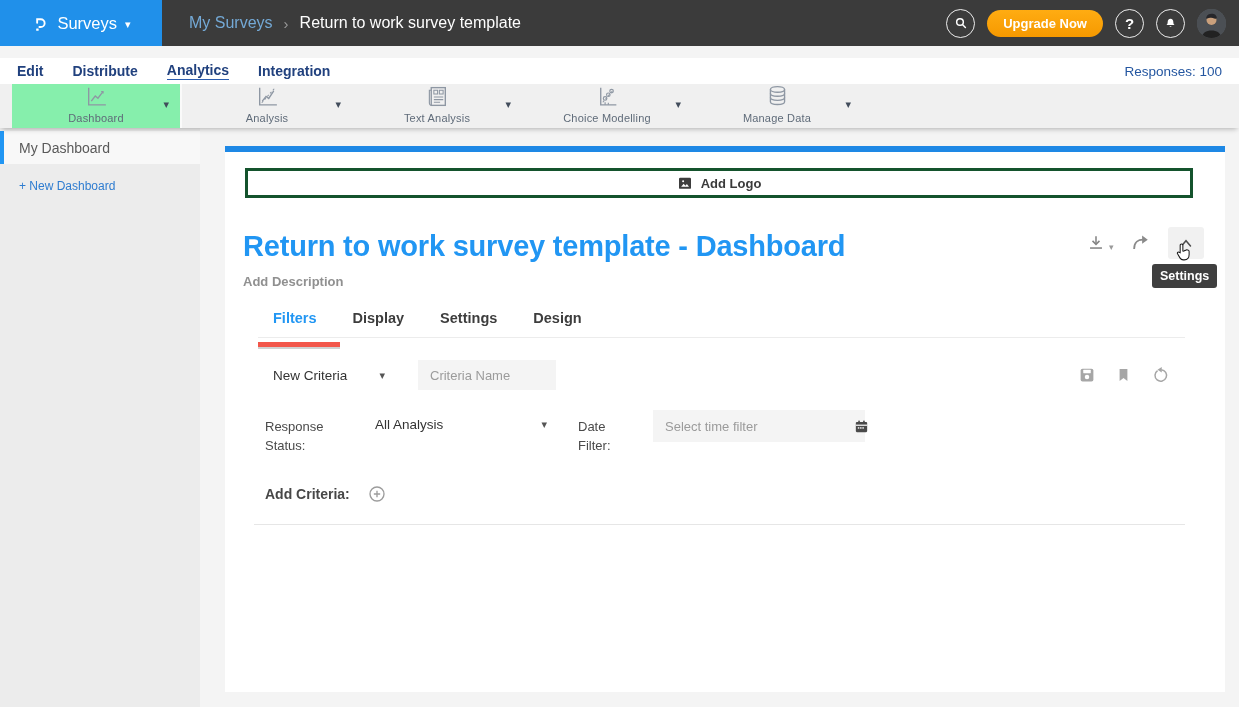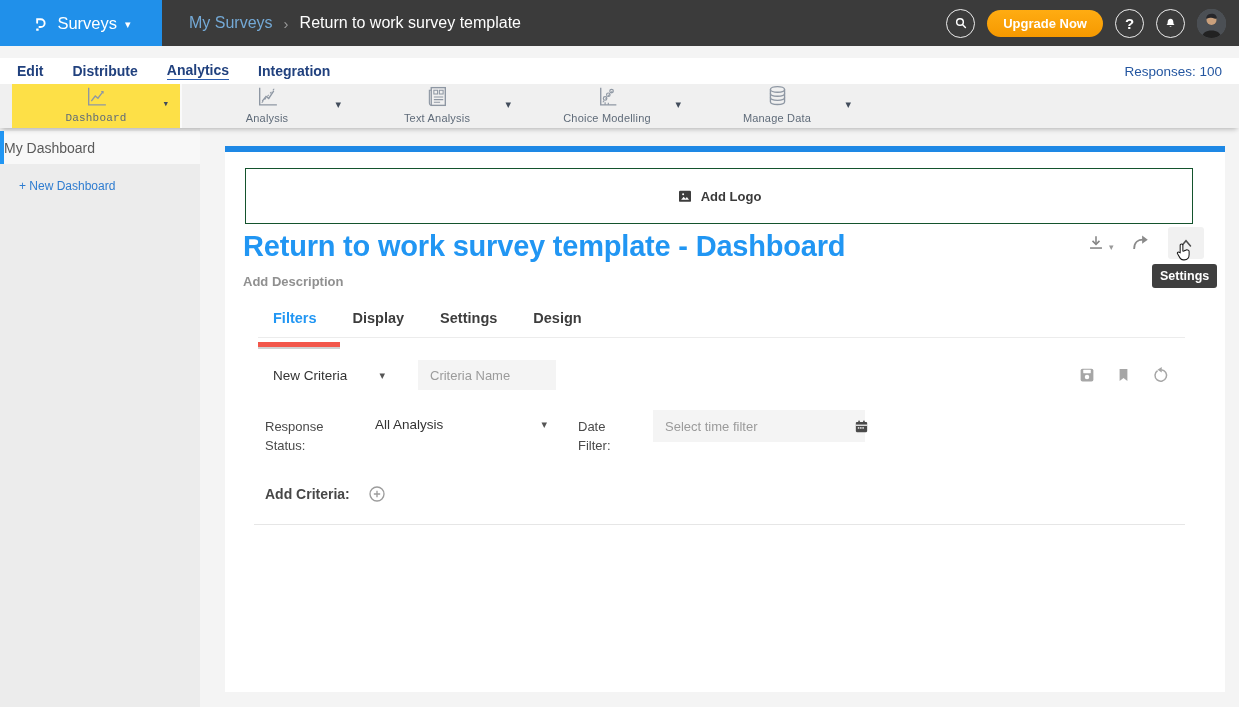--- a/index.html
+++ b/index.html
@@ -26,36 +26,36 @@
 
   
   .subnav { position:absolute; top:46px; left:0; width:100%; height:26px; background:#fff; display:flex; align-items:center; padding:0 17px; z-index:9;margin-top:12px; }
   .subnav-item { font-size:14px; font-weight:600; color:#21417e; margin-right:29px; cursor:pointer; padding-bottom:1px; }
   .subnav-item.active { border-bottom:1.5px solid #2b5cae; }
   .responses { margin-left:auto; color:#2456a0; font-size:13.5px; font-weight:400; }
 
   
   .toolbar { position:absolute; top:79px; left:0; width:100%; height:49px; background:#f0f0f0; display:flex; padding-left:12px; z-index:8; box-shadow:0 3px 5px -2px rgba(0,0,0,.28); }
   .tgroup { position:relative; width:170px; height:100%; display:flex; align-items:center; justify-content:center; cursor:pointer; }
-  .tgroup.active { background:#fde047; border-right:2px solid #fafafa;font-family:Liberation Mono, monospace; }
+  .tgroup.active { background:#86efac; border-right:2px solid #fafafa; }
   .tcol { display:flex; flex-direction:column; align-items:center; gap:2px; }
   .ticon { color:#8e97a3; height:26px; display:flex; align-items:center; }
   .tlabel { font-size:11px; color:#5f6b79; letter-spacing:.2px; }
   .tgroup .caret { position:absolute; right:11px; top:50%; transform:translateY(-50%); color:#414c5b; font-size:11px; cursor:pointer; }
 
   
   .sidebar { position:absolute; top:128px; left:0; width:200px; bottom:0; background:#ececec; }
-  .sb-item { height:33px; margin-top:3px; background:#f8f8f8; border-left:4px solid #2196f3; display:flex; align-items:center; font-size:14px; color:#5a5a5a; cursor:pointer; }
+  .sb-item { height:33px; margin-top:3px; background:#f8f8f8; border-left:4px solid #2196f3; display:flex; align-items:center; padding-left:15px; font-size:14px; color:#5a5a5a; cursor:pointer; }
   .sb-new { margin:15px 0 0 19px; font-size:12px; font-weight:500; color:#2e7cd0; cursor:pointer; }
 
   
   .main { position:absolute; top:128px; left:200px; right:0; bottom:0; background:#f4f4f4; }
   .card { position:absolute; left:25px; top:18px; width:1000px; height:546px; background:#fff; }
   .blue-bar { position:absolute; left:0; top:0; width:100%; height:6px; background:#1e88e5; }
-  .add-logo { position:absolute; left:20px; top:22px; width:948px; height:56px; border:1px solid #14532d; display:flex; align-items:center; justify-content:center; gap:8px; cursor:pointer; }
+  .add-logo { position:absolute; left:20px; top:22px; width:948px; height:30px; border:3px solid #14532d; display:flex; align-items:center; justify-content:center; gap:8px; cursor:pointer; }
   .add-logo-label { font-size:13px; font-weight:700; color:#3a3a3a; }
   .card-title { position:absolute; left:18px; top:84px; font-size:29px; font-weight:600; letter-spacing:-.2px; color:#2196f3; cursor:pointer; }
   .card-desc { position:absolute; left:18px; top:128px; font-size:13px; font-weight:700; color:#909090; cursor:pointer; }
 
   .actions { position:absolute; left:860px; top:81px; display:flex; align-items:center; gap:16px; }
   .action-ic { color:#858585; cursor:pointer; display:flex; align-items:flex-end; }
   .dl-caret { color:#9a9a9a; font-size:9px; margin-left:2px; margin-bottom:2px; }
   .collapse-btn { width:36px; height:32px; background:#f1f1f1; border-radius:3px; display:flex; align-items:center; justify-content:center; cursor:pointer; }
   .cursor-hand { position:absolute; left:949px; top:96px; pointer-events:none; }
   .tooltip { position:absolute; left:927px; top:118px; background:#3f3f3f; color:#fff; font-size:12.5px; font-weight:700; padding:5px 8px; border-radius:3px; }

